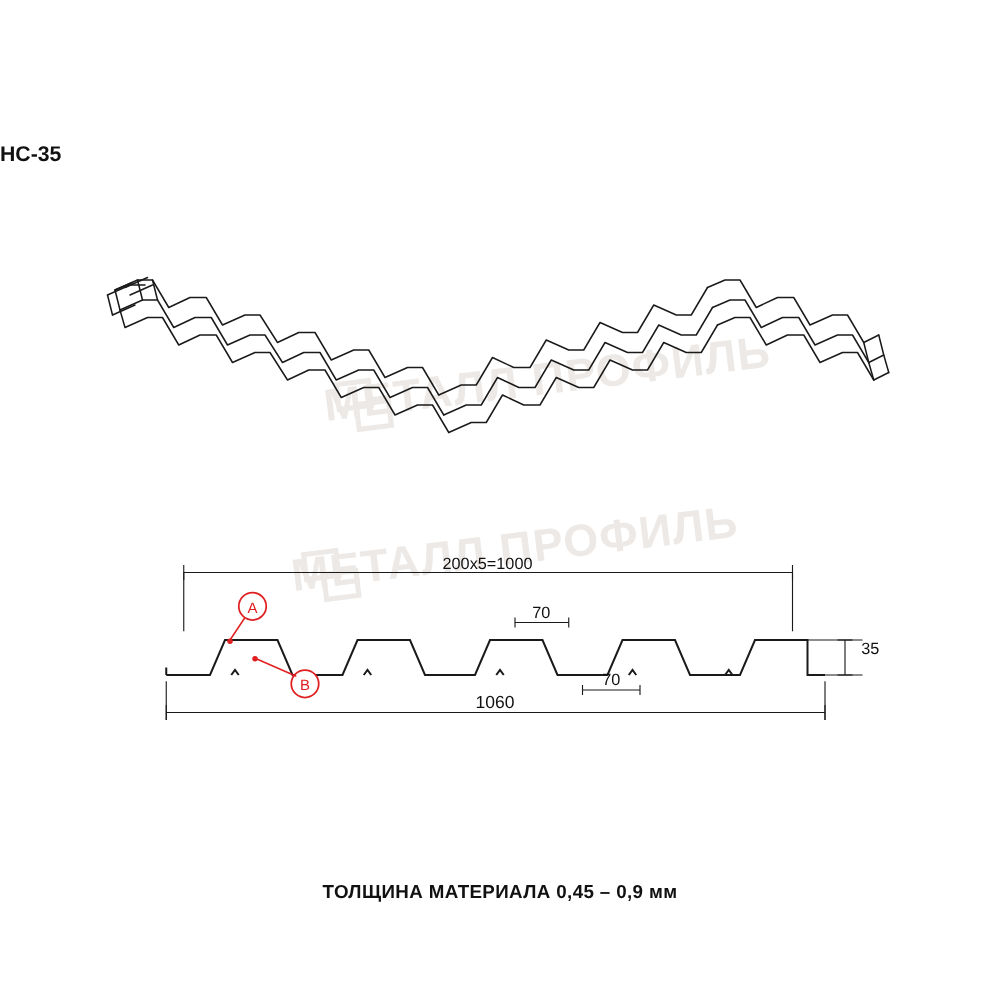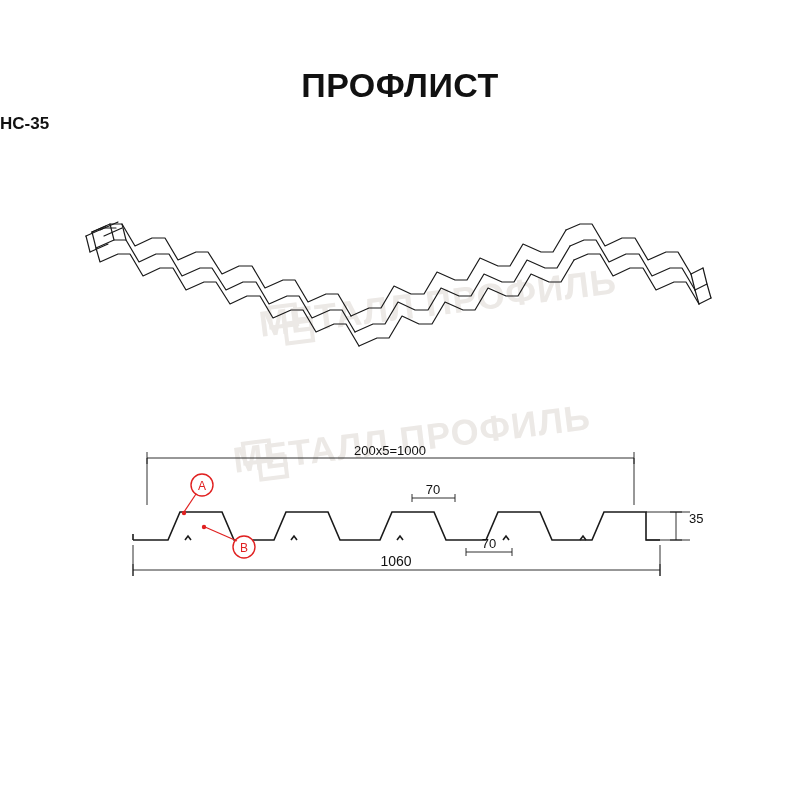--- a/index.html
+++ b/index.html
@@ -78,21 +78,20 @@
     left: 232px;
     font-size: 36px;
     transform: rotate(-7deg);
   }
 </style>
 </head>
 <body>
 
 <div class="page">
 
-  <div class="title">ПРОФЛИСТ</div>
   <div class="subtitle">НС-35</div>
 
   <div class="wm wm1">МЕТАЛЛ ПРОФИЛЬ</div>
   <div class="wm wm2">МЕТАЛЛ ПРОФИЛЬ</div>
 
   <svg class="svg-layer" width="800" height="800" viewBox="0 0 800 800">
 
     <g opacity="1">
       <rect x="270" y="306" width="26" height="20" fill="none" stroke="#ece9e6" stroke-width="4" transform="rotate(-7 283 316)"></rect>
       <rect x="286" y="322" width="26" height="20" fill="none" stroke="#ece9e6" stroke-width="4" transform="rotate(-7 299 332)"></rect>
@@ -206,14 +205,15 @@
     </g>
     <g>
       <circle cx="244" cy="547" r="11" fill="#ffffff" stroke="#e02020" stroke-width="1.4"></circle>
       <text x="244" y="552" text-anchor="middle" font-family="Liberation Sans, sans-serif" font-size="12" fill="#e02020">B</text>
       <path d="M237,541 L205,527" stroke="#e02020" stroke-width="1.2" fill="none"></path>
       <circle cx="204" cy="527" r="2.2" fill="#e02020"></circle>
     </g>
 
   </svg>
 
+  <div class="footer-note">ТОЛЩИНА МАТЕРИАЛА 0,45 – 0,9 мм</div>
 
 </div>
 
 </body></html>

